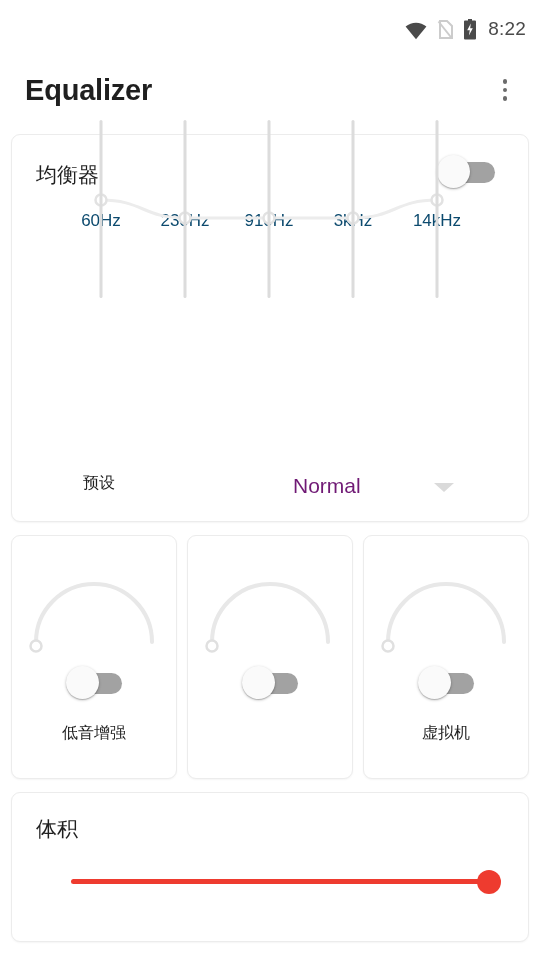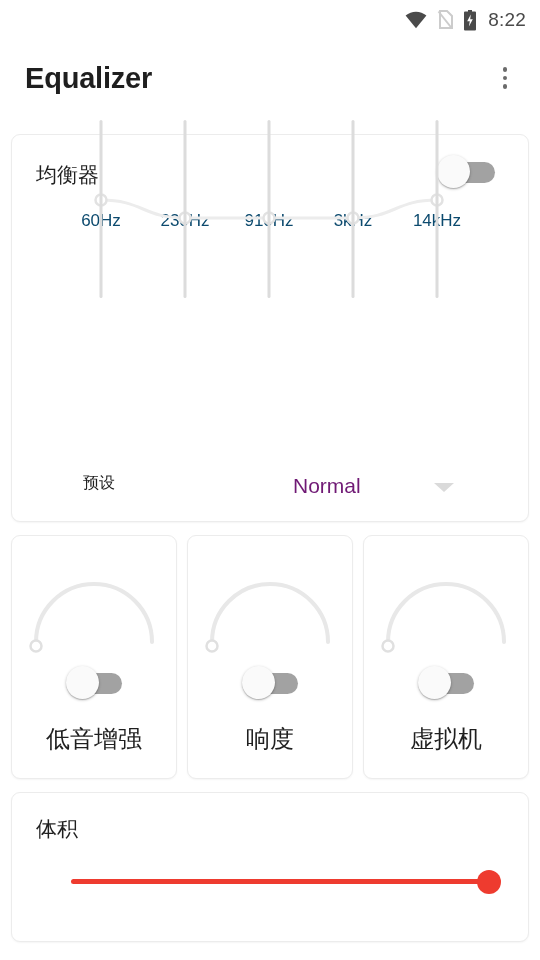--- a/index.html
+++ b/index.html
@@ -19,38 +19,38 @@
     background: #ffffff;
   }
 
   
   .status-bar {
     position: absolute;
     top: 0; left: 0;
     width: 540px;
     height: 40px;
     display: flex;
-    align-items: center;
+    align-items: flex-end;
     justify-content: flex-end;
     padding-right: 14px;
     gap: 9px;
   }
   .status-icon { display: block; }
   .status-time {
     font-size: 19px;
     color: #4a4a4a;
     font-weight: 500;
     letter-spacing: .2px;
     margin-left: 2px;
   }
 
   
   .app-bar {
     position: absolute;
-    top: 44px; left: 0;
+    top: 56px; left: 0;
     width: 540px;
     height: 68px;
     display: flex;
     align-items: center;
   }
   .app-title {
     position: absolute;
     left: 25px;
     font-size: 29px;
     font-weight: 700;
@@ -185,21 +185,21 @@
   }
   .effect-switch { left: 50%; top: 130px; transform: translateX(-50%); width: 56px; height: 34px; }
   .effect-switch .track { left: 8px; top: 7px; width: 48px; height: 21px; }
   .effect-switch .knob  { width: 33px; height: 33px; }
 
   .effect-label {
     position: absolute;
     left: 0; top: 187px;
     width: 100%;
     text-align: center;
-    font-size: 24px;
+    font-size: 16px;
     color: #1f1f1f;
   }
 
   
   #volume-card {
     left: 11px; top: 792px;
     width: 518px; height: 150px;
   }
   .volume-label {
     position: absolute;
@@ -315,21 +315,20 @@
 
   <div class="card effect-card" id="effect-card-1">
     <svg class="knob-dial" width="144" height="96" viewBox="0 0 144 96">
       <path d="M14 84 A58 58 0 0 1 130 84" fill="none" stroke="#e8e8e8" stroke-width="4" stroke-linecap="round"></path>
       <circle cx="14" cy="88" r="5.5" fill="#ffffff" stroke="#e0e0e0" stroke-width="2.5"></circle>
     </svg>
     <div class="switch effect-switch">
       <span class="track"></span>
       <span class="knob"></span>
     </div>
-    <span class="effect-label">响度</span>
   </div>
 
   <div class="card effect-card" id="effect-card-2">
     <svg class="knob-dial" width="144" height="96" viewBox="0 0 144 96">
       <path d="M14 84 A58 58 0 0 1 130 84" fill="none" stroke="#e8e8e8" stroke-width="4" stroke-linecap="round"></path>
       <circle cx="14" cy="88" r="5.5" fill="#ffffff" stroke="#e0e0e0" stroke-width="2.5"></circle>
     </svg>
     <div class="switch effect-switch">
       <span class="track"></span>
       <span class="knob"></span>

